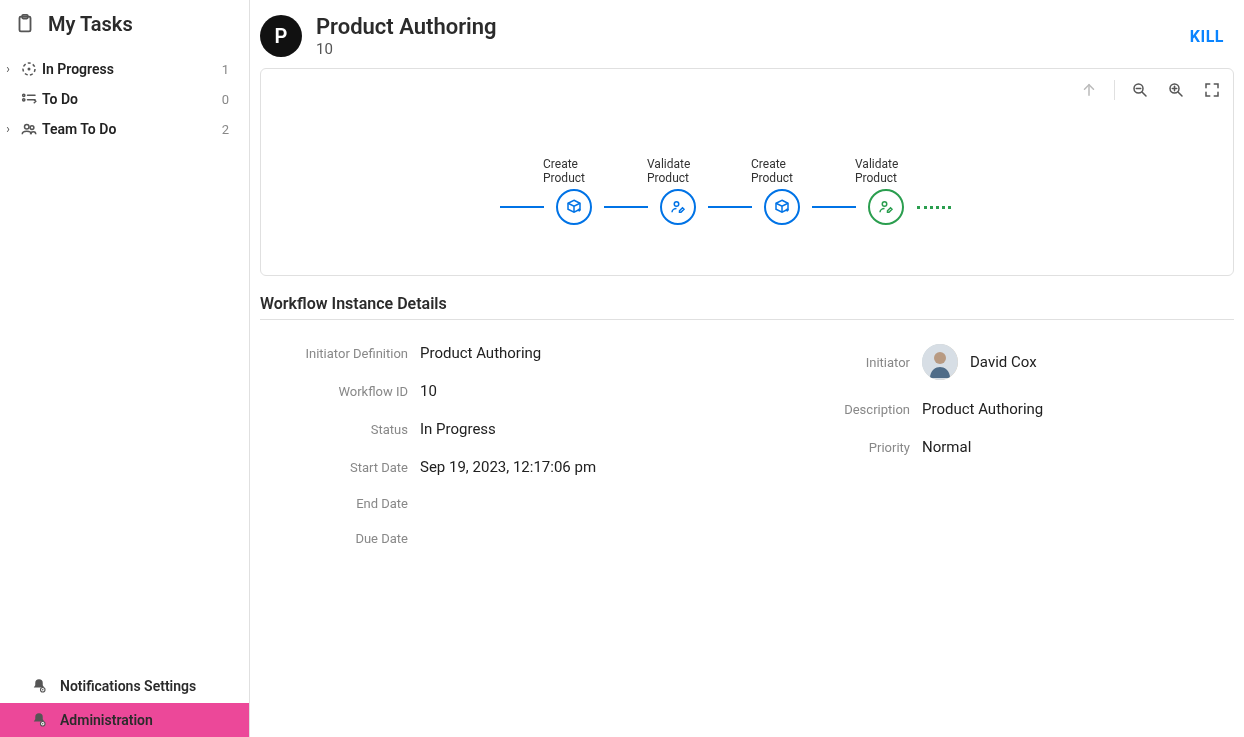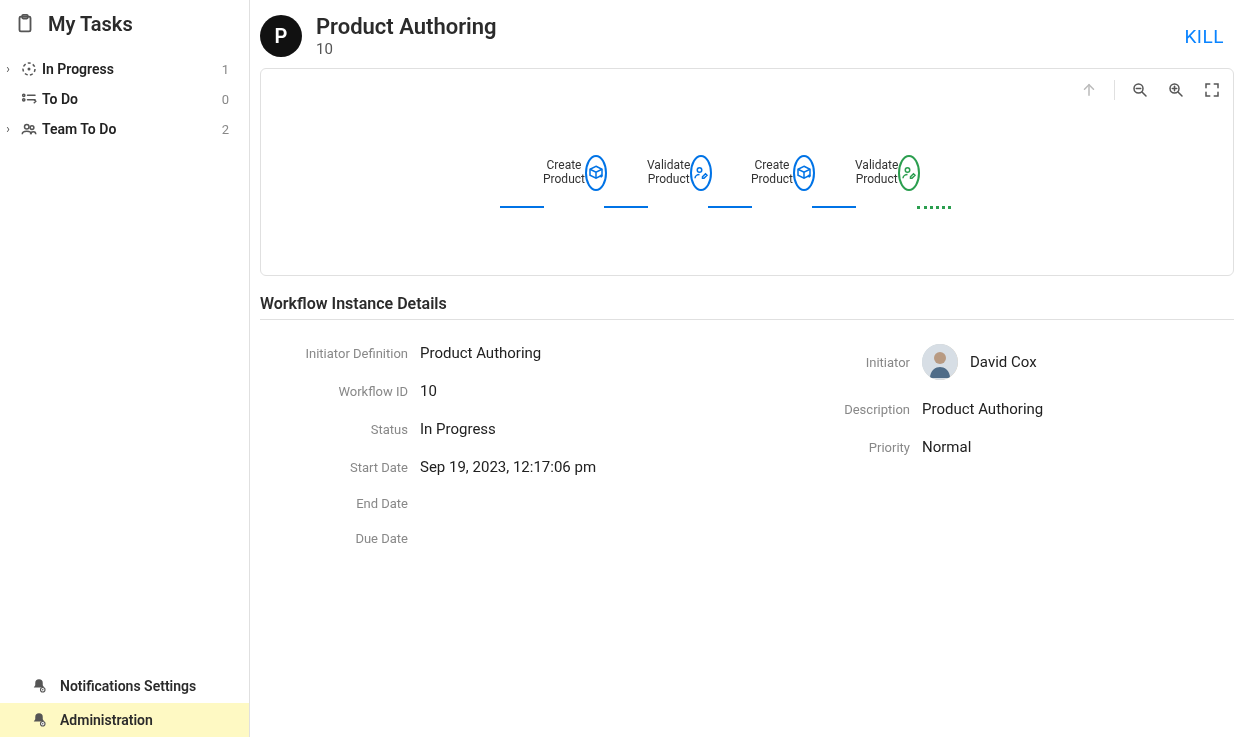--- a/index.html
+++ b/index.html
@@ -80,21 +80,21 @@
     display:flex;
     align-items:center;
     gap:10px;
     padding: 8px 10px 8px 28px;
     cursor:pointer;
     font-size: 14px;
   }
   .sidebar-footer-item .ficon {
     width:22px; display:flex; align-items:center; justify-content:center; color:var(--text-med);
   }
-  .sidebar-footer-item.active { background: #fef9c3; }
+  .sidebar-footer-item.active { background: #ec4899; }
   .sidebar-footer-item .flabel { font-weight:600; }
 
   
   .main {
     flex: 1;
     padding: 8px 10px 0 10px;
     overflow-y:auto;
   }
   .main-header {
     display:flex;
@@ -115,23 +115,23 @@
     display:flex; align-items:center; justify-content:center;
     overflow:hidden;
     margin-right:12px;
     flex-shrink:0;
   }
   .title-block { flex:1; }
   .title-block .title { font-size:22px; font-weight:600; line-height:1.2; }
   .title-block .sub { font-size:15px; color:var(--text-med); }
   .kill-btn {
     color: var(--link);
-    font-size: 19px;
+    font-size: 16px;
     letter-spacing: 0.5px;
-    font-weight: 400;
+    font-weight: 700;
     cursor:pointer;
     padding: 6px 10px;
   }
 
   
   .diagram-box {
     border: 1px solid var(--border);
     border-radius: 6px;
     position: relative;
     height: 208px;
@@ -155,24 +155,24 @@
 
   .flow {
     position:absolute;
     left: 240px;
     top: 86px;
     display:flex;
     align-items:flex-start;
   }
   .node {
     display:flex;
-    flex-direction:row;
+    flex-direction:column;
     align-items:center;
     width: 62px;
-    text-align:center;
+    text-align:left;
   }
   .node-label {
     font-size: 12px;
     color: #333;
     line-height: 1.2;
     min-height: 30px;
     margin-bottom: 4px;
     display:flex;
     align-items:flex-end;
     justify-content:center;

